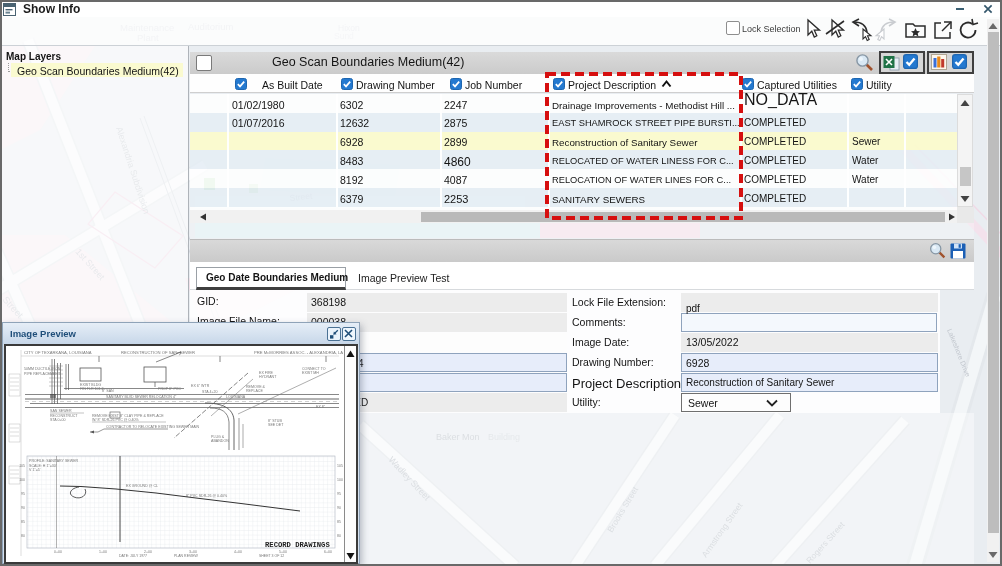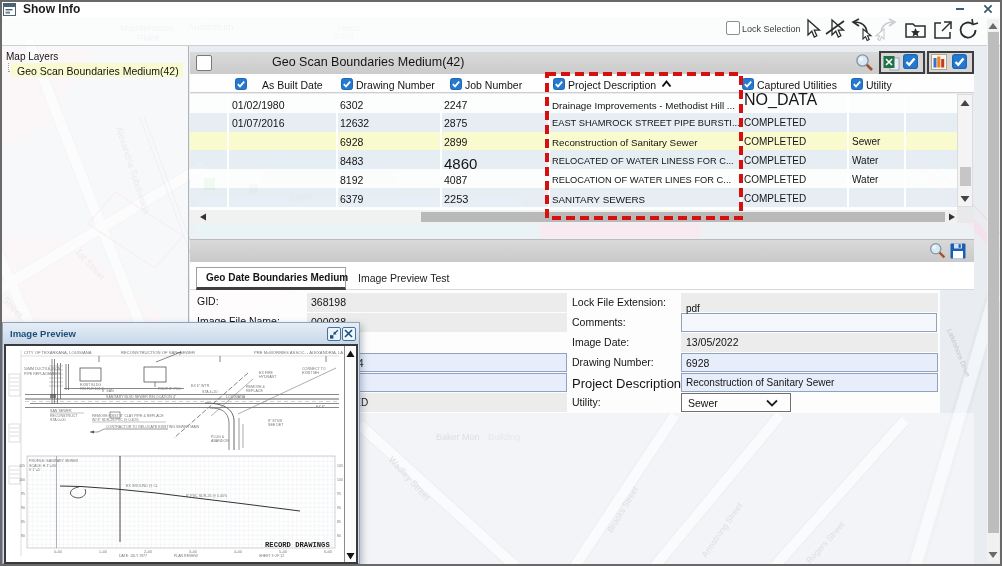--- a/index.html
+++ b/index.html
@@ -116,21 +116,21 @@
 <div class="ab" style="left:987px;top:19px;width:12px;height:543px;background:#f1f1f1;z-index:2"></div>
 <svg class="ab" style="left:988px;top:22px;z-index:3" width="10" height="8">
     <polygon points="5,1 9.5,7 0.5,7" fill="#6a6a6a"></polygon>
   </svg>
 <div class="ab" style="left:987.5px;top:32px;width:11px;height:501px;background:#bdbdbd;z-index:3"></div>
 <svg class="ab" style="left:988px;top:551px;z-index:3" width="10" height="8">
     <polygon points="5,7 9.5,1 0.5,1" fill="#6a6a6a"></polygon>
   </svg>
 
 <div class="ab" style="left:0;top:46px;width:189px;height:520px;background:rgba(255,255,255,0.62);border-right:1px solid #aeb3b9;z-index:2;box-sizing:border-box"></div>
-<div class="t" style="left:6px;top:51px;font-size:10px;font-weight:normal;z-index:3">Map Layers</div>
+<div class="t" style="left:6px;top:51px;font-size:10px;font-weight:bold;z-index:3">Map Layers</div>
 <div class="ab" style="left:8px;top:63px;width:5px;height:8px;border-left:1px dotted #9a9a9a;border-bottom:1px dotted #9a9a9a;z-index:3"></div>
 <div class="ab" style="left:11px;top:63px;width:172px;height:14px;background:#fafad0;z-index:3"></div>
 <div class="t" style="left:17px;top:64.5px;font-size:10.5px;z-index:4">Geo Scan Boundaries Medium(42)</div>
 
 <div class="ab" style="left:190px;top:51.5px;width:784px;height:22px;background:linear-gradient(#dadada,#cbcbcb);z-index:2"></div>
 <div class="ab" style="left:196px;top:55px;width:14px;height:14px;background:#fff;border:1px solid #7a7a7a;border-radius:2px;z-index:3"></div>
 <div class="t" style="left:272px;top:55px;font-size:12.5px;z-index:3">Geo Scan Boundaries Medium(42)</div>
 <svg class="ab" style="left:854px;top:52px;z-index:3" width="22" height="22" viewBox="0 0 22 22">
 <line x1="12.5" y1="12.5" x2="18" y2="18" stroke="#a0522d" stroke-width="2.6"></line>
 <circle cx="8.5" cy="8.5" r="5.6" fill="#d9e8f4" stroke="#8696a4" stroke-width="1.4"></circle>
@@ -217,21 +217,21 @@
 <div class="t" style="left:340px;top:117.3px;font-size:10.5px;z-index:4">12632</div>
 <div class="t" style="left:444px;top:117.3px;font-size:10.5px;z-index:4">2875</div>
 <div class="t" style="left:552px;top:118.3px;font-size:9.3px;z-index:4">EAST SHAMROCK STREET PIPE BURSTI...</div>
 <div class="t" style="left:744px;top:117.3px;font-size:10px;z-index:4">COMPLETED</div>
 <div class="t" style="left:340px;top:136.1px;font-size:10.5px;z-index:4">6928</div>
 <div class="t" style="left:444px;top:136.1px;font-size:10.5px;z-index:4">2899</div>
 <div class="t" style="left:552px;top:137.1px;font-size:9.8px;z-index:4">Reconstruction of Sanitary Sewer</div>
 <div class="t" style="left:744px;top:136.1px;font-size:10px;z-index:4">COMPLETED</div>
 <div class="t" style="left:852px;top:136.1px;font-size:10px;z-index:4">Sewer</div>
 <div class="t" style="left:340px;top:154.9px;font-size:10.5px;z-index:4">8483</div>
-<div class="t" style="left:444px;top:154.9px;font-size:15px;z-index:4">4860</div>
+<div class="t" style="left:444px;top:154.9px;font-size:12px;z-index:4">4860</div>
 <div class="t" style="left:552px;top:155.9px;font-size:9.3px;z-index:4">RELOCATED OF WATER LINESS FOR C...</div>
 <div class="t" style="left:744px;top:154.9px;font-size:10px;z-index:4">COMPLETED</div>
 <div class="t" style="left:852px;top:154.9px;font-size:10px;z-index:4">Water</div>
 <div class="t" style="left:340px;top:173.7px;font-size:10.5px;z-index:4">8192</div>
 <div class="t" style="left:444px;top:173.7px;font-size:10.5px;z-index:4">4087</div>
 <div class="t" style="left:552px;top:174.7px;font-size:9.3px;z-index:4">RELOCATION OF WATER LINES FOR C...</div>
 <div class="t" style="left:744px;top:173.7px;font-size:10px;z-index:4">COMPLETED</div>
 <div class="t" style="left:852px;top:173.7px;font-size:10px;z-index:4">Water</div>
 <div class="t" style="left:340px;top:192.5px;font-size:10.5px;z-index:4">6379</div>
 <div class="t" style="left:444px;top:192.5px;font-size:11px;z-index:4">2253</div>

